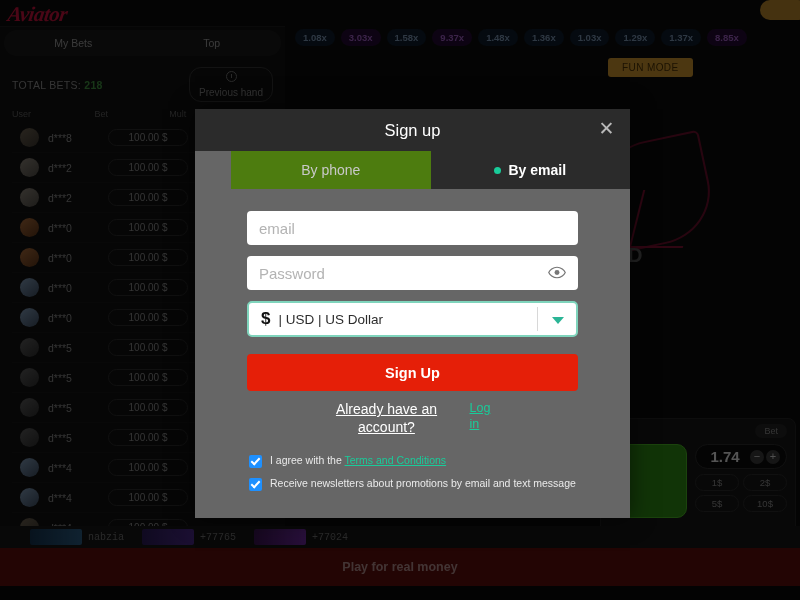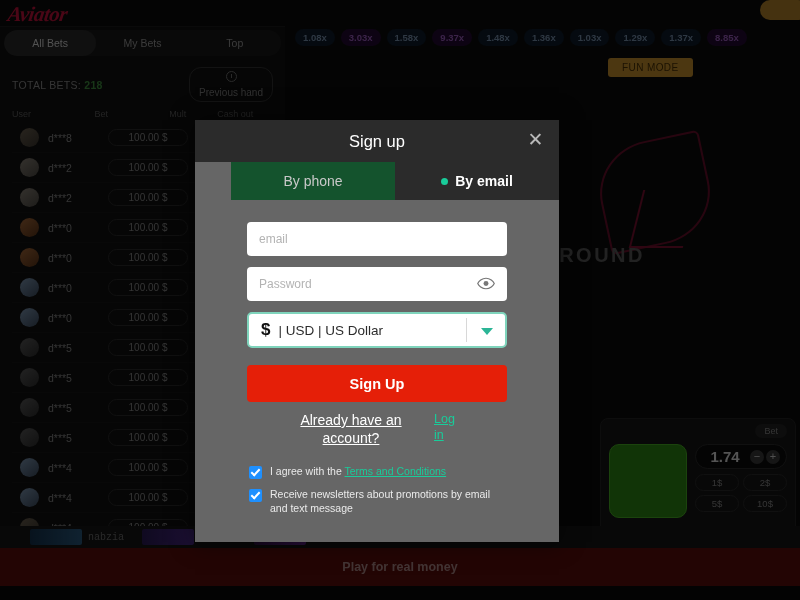--- a/index.html
+++ b/index.html
@@ -198,22 +198,22 @@
     display: flex; align-items: center; justify-content: center;
   }
   .red-bar span { font-size: 12.5px; font-weight: bold; color: #b08a88; }
   .bottom-black { position: absolute; left: 0; bottom: 0; width: 800px; height: 14px; background: #0a0a0a; }
 
   
   .dim { position: absolute; inset: 0; background: rgba(0,0,0,0.62); }
 
   
   .modal {
-    position: absolute; left: 195px; top: 120px;
-    width: 364px; background: #666; z-index: 20;
+    position: absolute; left: 195px; top: 109px;
+    width: 435px; background: #666; z-index: 20;
     box-shadow: 0 0 22px rgba(0,0,0,0.55);
   }
   .modal-head {
     position: relative; height: 42px; background: #2b2b2b;
     display: flex; align-items: center; justify-content: center;
   }
   .modal-title { font-size: 16.5px; color: #fff; }
   .close-x {
     position: absolute; right: 14px; top: 11px;
     width: 19px; height: 19px; color: #b9b9b9;
@@ -223,34 +223,34 @@
     background: #6b6b6b; border: 2px solid #d13a22;
     height: 42px; display: flex; align-items: center; justify-content: center;
   }
   .promo-banner span { font-size: 15px; font-weight: bold; color: #fff; }
 
   .method-tabs { display: flex; height: 38px; }
   .m-tab {
     flex: 1; display: flex; align-items: center; justify-content: center;
     gap: 7px; font-size: 14px;
   }
-  .m-tab.inactive { background: #14532d; color: #c9c9c9; margin-left: 36px; }
+  .m-tab.inactive { background: #4d7c0f; color: #c9c9c9; margin-left: 36px; }
   .m-tab.active { background: #2b2b2b; color: #fff; font-weight: bold; }
   .dot { width: 7px; height: 7px; border-radius: 50%; background: #19cc9a; }
 
   .modal-body { padding: 22px 52px 18px 52px; }
 
   .field {
     position: relative; height: 34px; background: #fff;
     border-radius: 4px; margin-bottom: 11px;
     display: flex; align-items: center; padding: 0 12px;
   }
   .field input {
     border: 0; outline: 0; width: 100%; height: 100%;
-    font-size: 12px; color: #333; background: transparent;
+    font-size: 15px; color: #333; background: transparent;
     font-family: "Liberation Sans", sans-serif;
   }
   .field input::placeholder { color: #b3b3b3; }
   .eye {
     position: absolute; right: 12px; top: 9px;
     width: 18px; height: 15px;
   }
 
   .select-field {
     position: relative; height: 36px; background: #fff;
@@ -329,21 +329,20 @@
     </div>
 
     <div class="fun-mode">FUN MODE</div>
 
     <div class="plane-deco"></div>
     <div class="plane-deco2"></div>
     <div class="waiting">FOR NEXT ROUND</div>
 
     <div class="sidebar">
       <div class="tabs-row">
-        <div class="tab active">All Bets</div>
         <div class="tab">My Bets</div>
         <div class="tab">Top</div>
       </div>
 
       <div class="totals">
         <div class="totals-label">
           <span>TOTAL BETS:</span>
           <span class="totals-count">218</span>
         </div>
         <div class="prev-hand">

